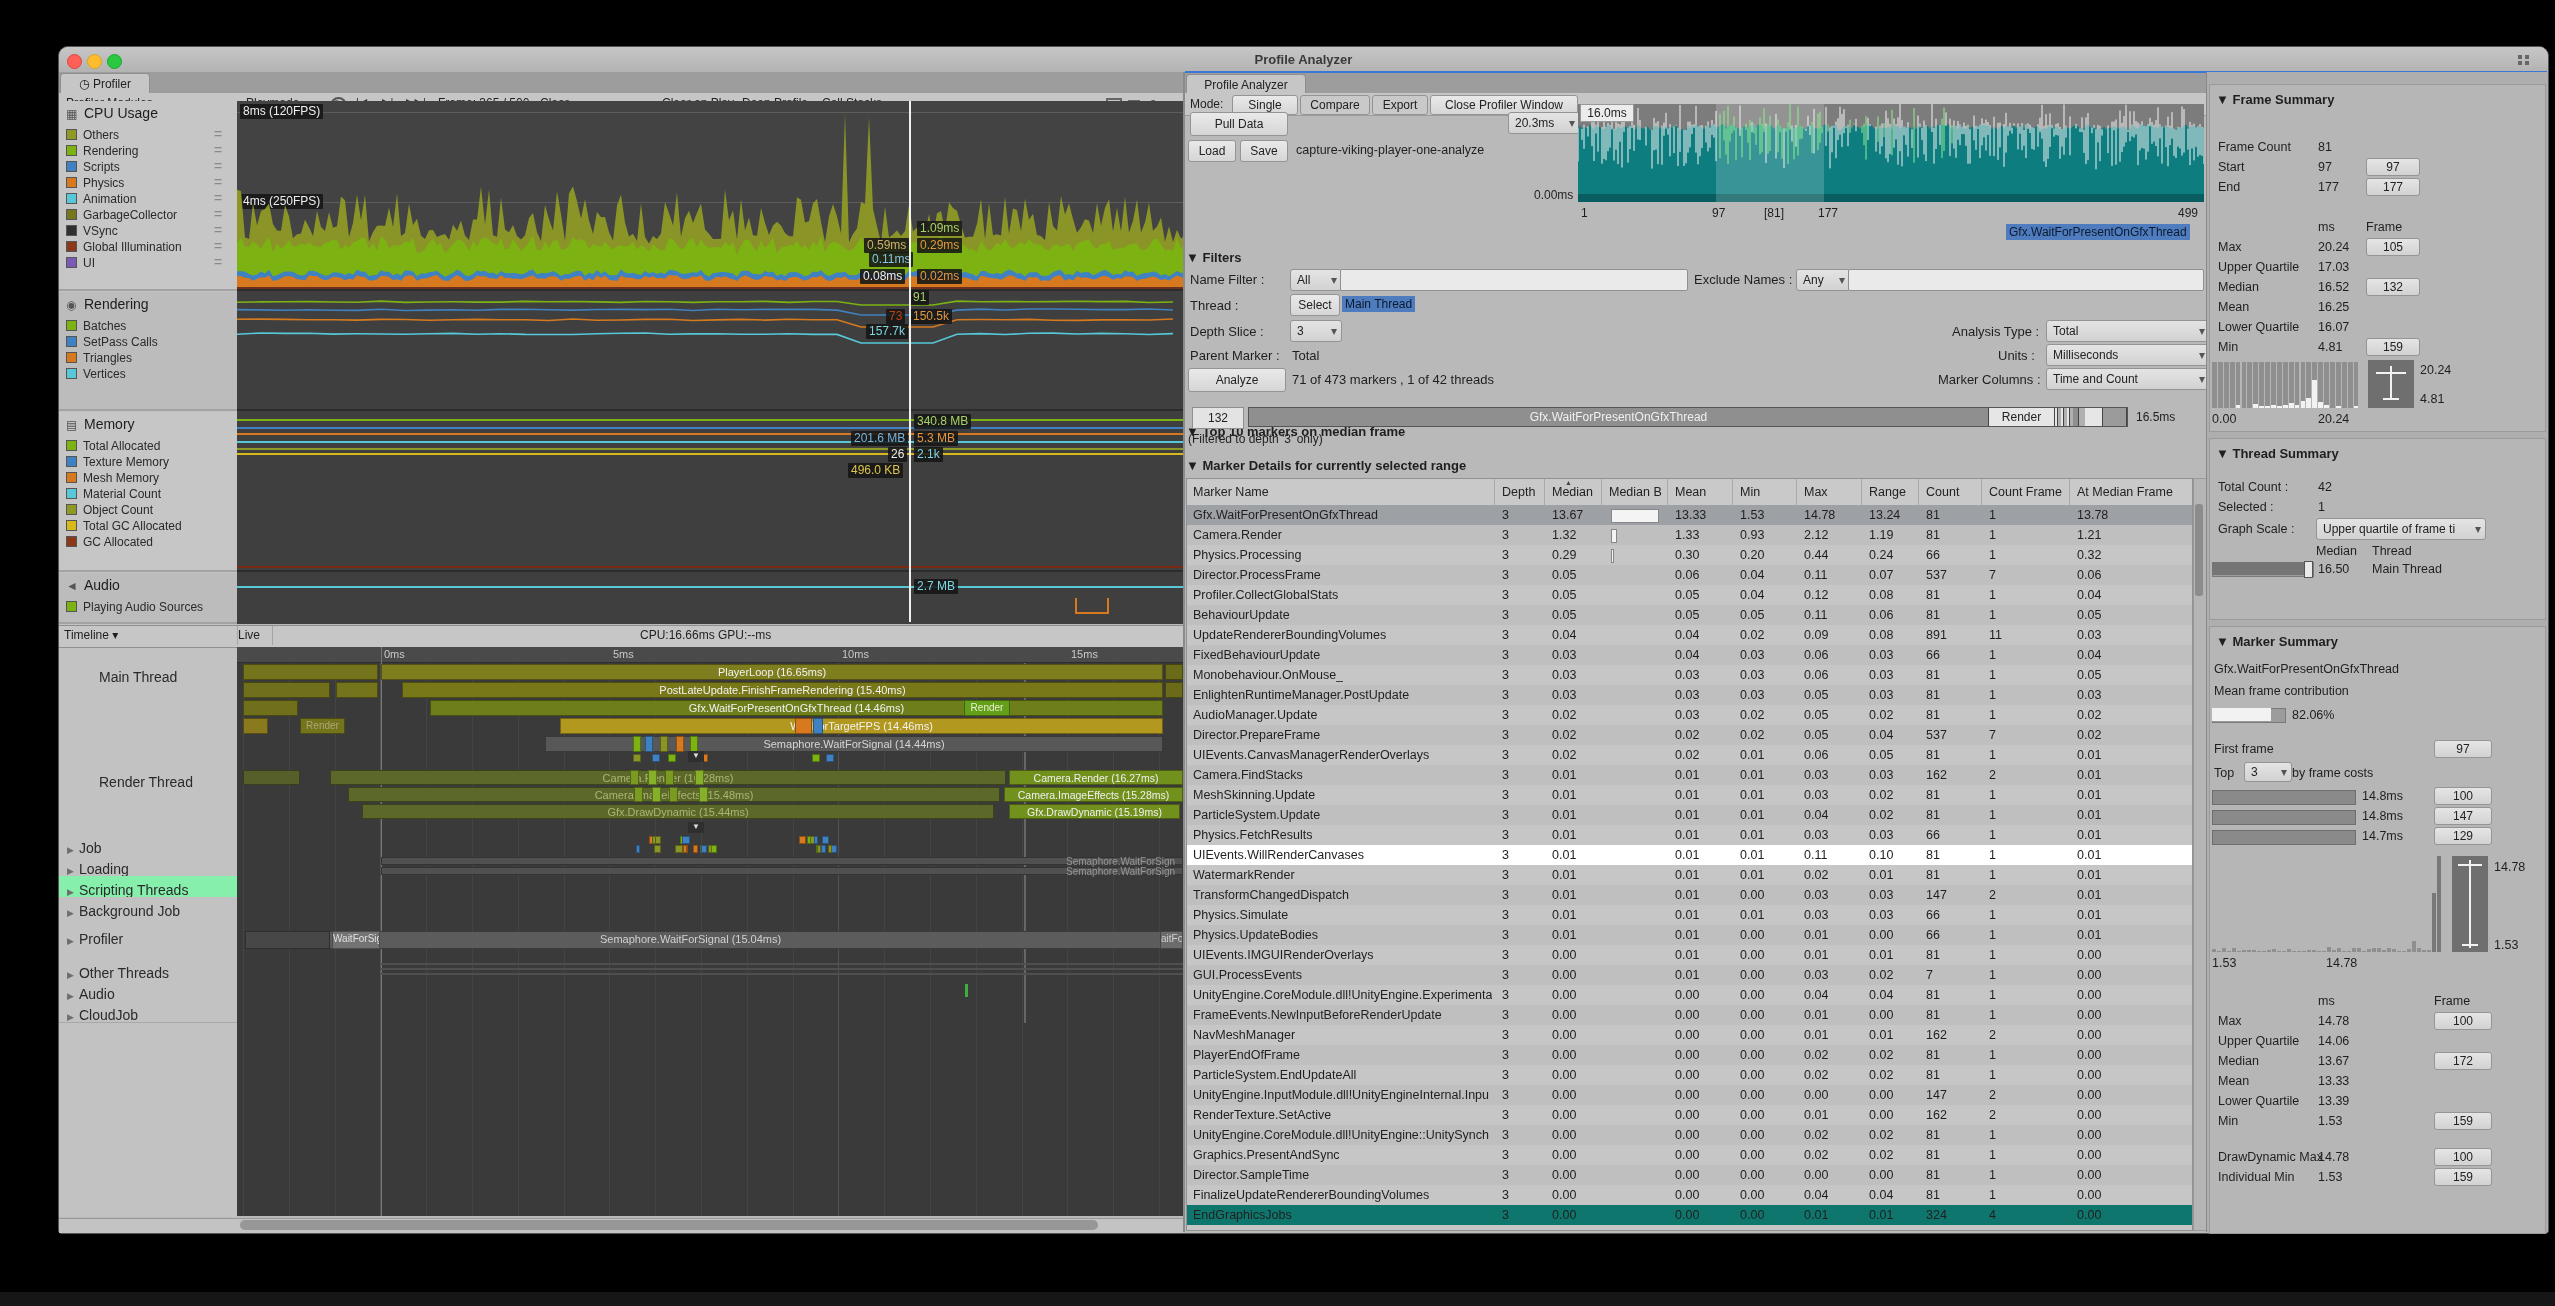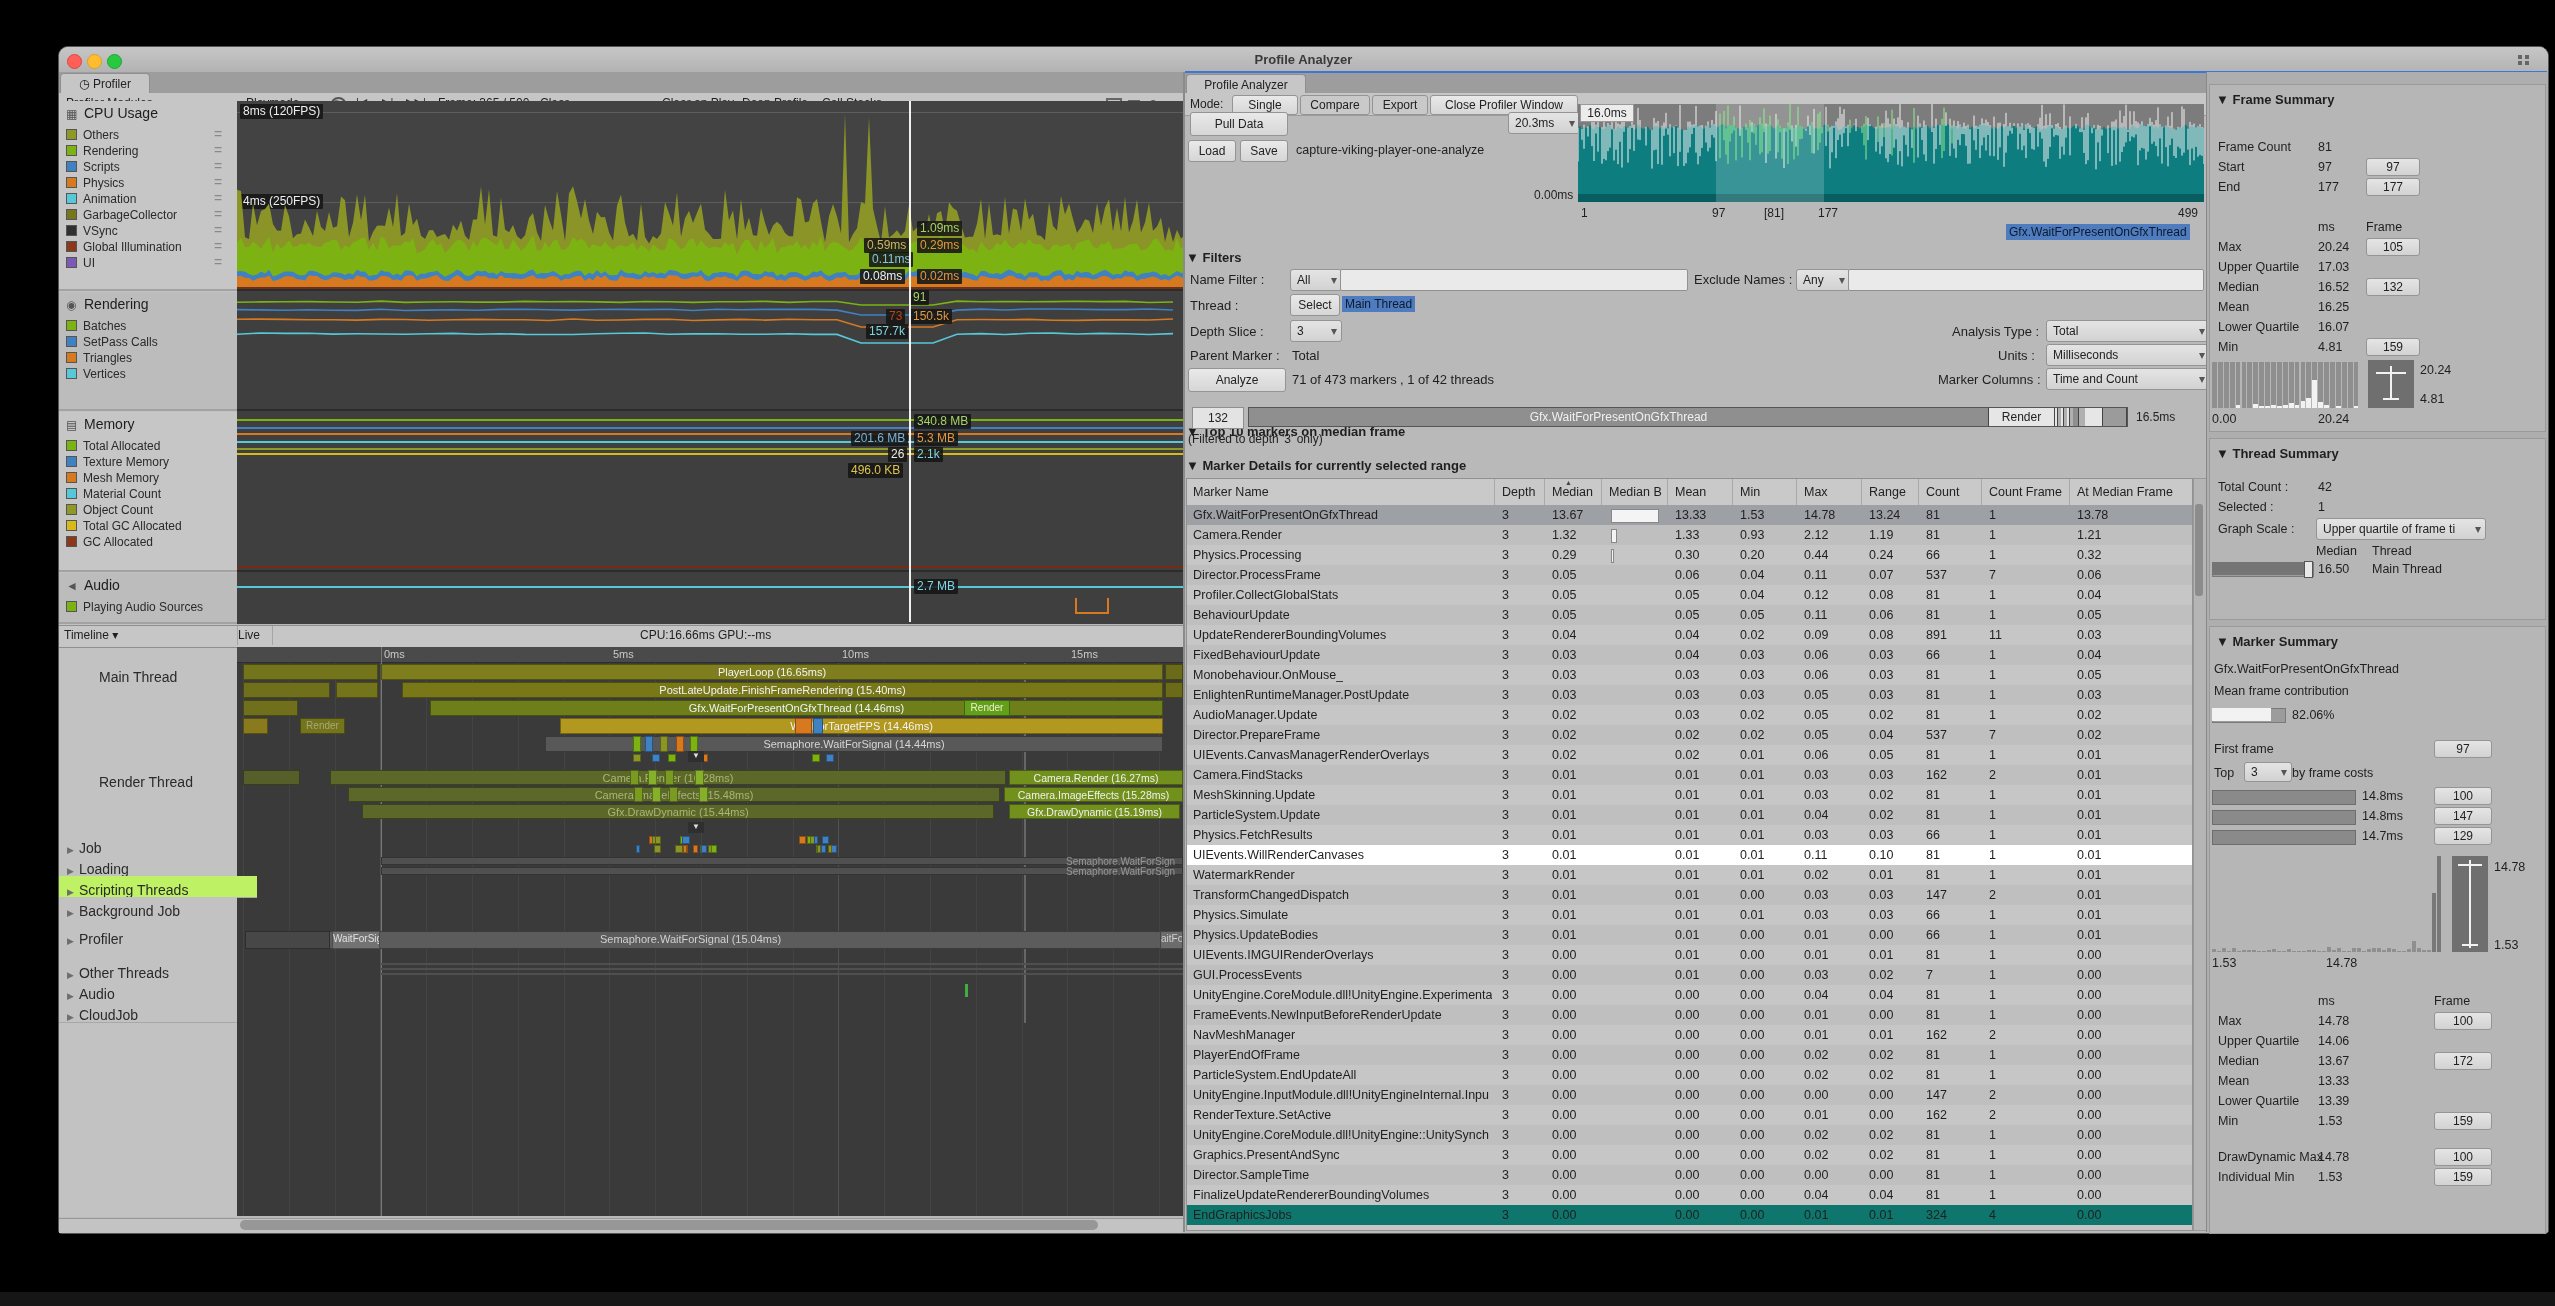--- a/index.html
+++ b/index.html
@@ -205,21 +205,21 @@
       </div>
       <div class=" abs" style="left: 59px; top: 768px; width: 178px; height: 66px; border-bottom: 1px solid rgb(168, 168, 168); background: rgb(194, 194, 194);">
         <div style="position: absolute; left: 40px; top: 6px; font-size: 14px; color: rgb(42, 42, 42); white-space: nowrap;">Render Thread</div>
       </div>
       <div class=" abs" style="left: 59px; top: 834px; width: 178px; height: 21px; border-bottom: 1px solid rgb(168, 168, 168); background: rgb(194, 194, 194);">
         <div style="position: absolute; left: 8px; top: 6px; font-size: 14px; color: rgb(42, 42, 42); white-space: nowrap;"><span class="arrow">▶</span>Job</div>
       </div>
       <div class=" abs" style="left: 59px; top: 855px; width: 178px; height: 21px; border-bottom: 1px solid rgb(168, 168, 168); background: rgb(194, 194, 194);">
         <div style="position: absolute; left: 8px; top: 6px; font-size: 14px; color: rgb(42, 42, 42); white-space: nowrap;"><span class="arrow">▶</span>Loading</div>
       </div>
-      <div class=" abs" style="left: 59px; top: 876px; width: 198px; height: 21px; border-bottom: 1px solid rgb(168, 168, 168); background: #bef264;">
+      <div class=" abs" style="left: 59px; top: 876px; width: 178px; height: 21px; border-bottom: 1px solid rgb(168, 168, 168); background: #86efac;">
         <div style="position: absolute; left: 8px; top: 6px; font-size: 14px; color: rgb(42, 42, 42); white-space: nowrap;"><span class="arrow">▶</span>Scripting Threads</div>
       </div>
       <div class=" abs" style="left: 59px; top: 897px; width: 178px; height: 28px; border-bottom: 1px solid rgb(168, 168, 168); background: rgb(194, 194, 194);">
         <div style="position: absolute; left: 8px; top: 6px; font-size: 14px; color: rgb(42, 42, 42); white-space: nowrap;"><span class="arrow">▶</span>Background Job</div>
       </div>
       <div class=" abs" style="left: 59px; top: 925px; width: 178px; height: 34px; border-bottom: 1px solid rgb(168, 168, 168); background: rgb(194, 194, 194);">
         <div style="position: absolute; left: 8px; top: 6px; font-size: 14px; color: rgb(42, 42, 42); white-space: nowrap;"><span class="arrow">▶</span>Profiler</div>
       </div>
       <div class=" abs" style="left: 59px; top: 959px; width: 178px; height: 21px; border-bottom: 1px solid rgb(168, 168, 168); background: rgb(194, 194, 194);">
         <div style="position: absolute; left: 8px; top: 6px; font-size: 14px; color: rgb(42, 42, 42); white-space: nowrap;"><span class="arrow">▶</span>Other Threads</div>

